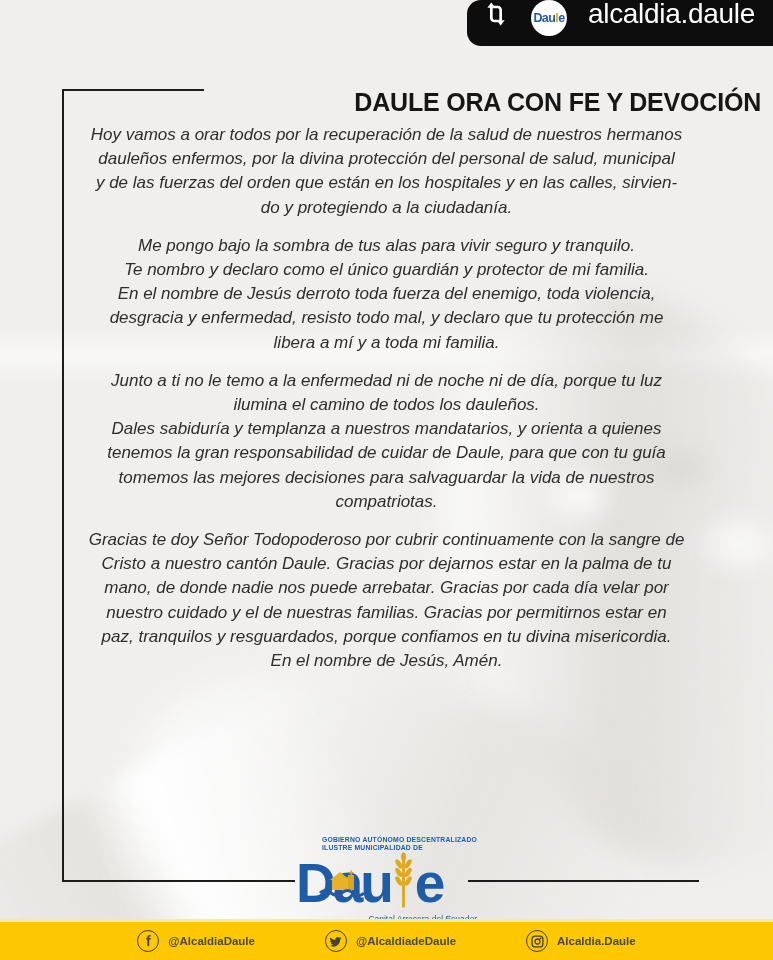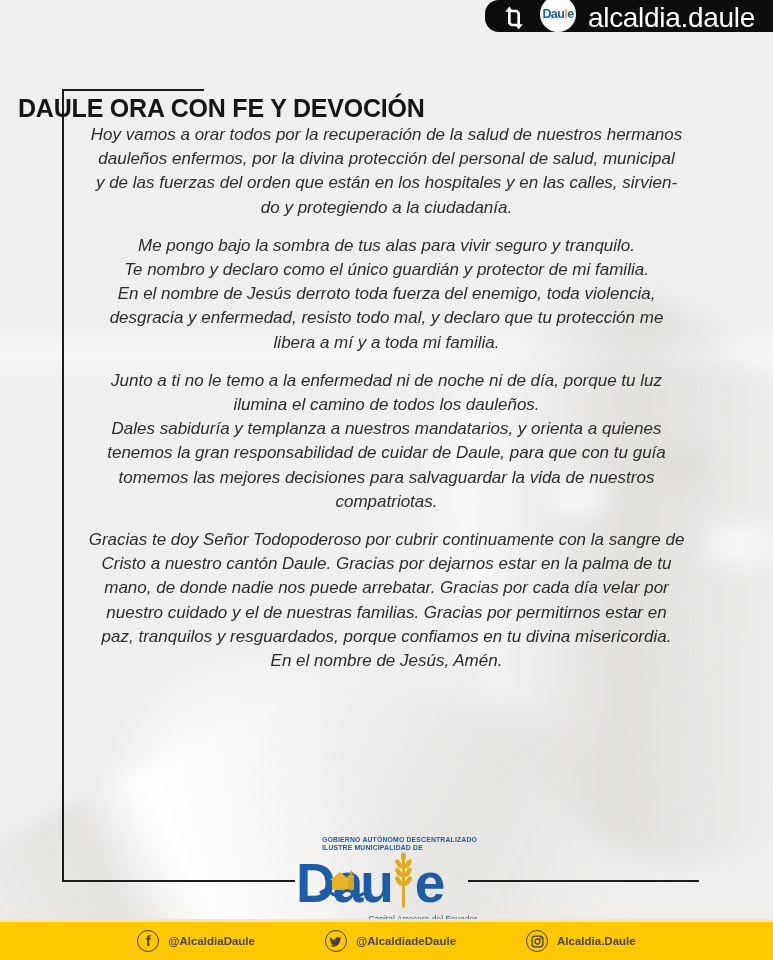--- a/index.html
+++ b/index.html
@@ -21,22 +21,22 @@
       radial-gradient(55px 42px at 62% 28%,rgba(210,207,203,.55),rgba(255,255,255,0) 70%),
       radial-gradient(70px 50px at 80% 60%,rgba(255,255,255,.85),rgba(255,255,255,0) 70%);}
   .ghost-arm{left:120px;top:690px;width:580px;height:360px;border-radius:40%;
     transform:rotate(15deg);filter:blur(16px);
     background:linear-gradient(100deg,rgba(255,255,255,.85),rgba(220,218,214,.5) 55%,rgba(240,239,237,0) 85%);}
   .ghost-stripe{left:-60px;top:770px;width:460px;height:280px;transform:rotate(-28deg);filter:blur(8px);
     background:linear-gradient(to right,rgba(255,255,255,0) 0%,rgba(222,220,216,.65) 42%,rgba(255,255,255,.9) 56%,rgba(240,239,237,0) 100%);}
 
   
   .badge{
-    position:absolute;top:0;right:0;height:32px;z-index:6;
-    display:flex;align-items:flex-end;gap:12px;
+    position:absolute;top:0;right:0;height:46px;z-index:6;
+    display:flex;align-items:flex-start;gap:21px;
     padding:0 18px 0 15px;background:#0d0d0d;border-radius:14px 0 0 14px;
   }
   .badge .repost-svg{width:28px;height:28px;display:block;}
   .badge .avatar{
     width:36px;height:36px;border-radius:50%;background:#fff;
     display:flex;align-items:center;justify-content:center;overflow:hidden;
   }
   .mini-wordmark{font-weight:700;font-size:12.5px;letter-spacing:-0.6px;color:#1e5ca6;line-height:1;}
   .mini-wordmark .gold{color:#DFA91D;}
   .badge .username{color:#fff;font-size:28px;letter-spacing:-0.3px;line-height:1;}
@@ -44,21 +44,21 @@
   
   .fline{position:absolute;background:#1d1c1b;z-index:2;}
   .fline.top{left:62px;top:89px;width:142px;height:2px;}
   .fline.left{left:62px;top:89px;width:2px;height:793px;}
   .fline.bottom-l{left:62px;top:880px;width:233px;height:2px;}
   .fline.bottom-r{left:468px;top:880px;width:231px;height:2px;}
 
   
   .title{
     position:absolute;left:0;right:0;top:76px;z-index:3;
-    text-align:left;font-size:25px;font-weight:700;color:#161616;letter-spacing:-0.2px;margin:18px;
+    text-align:right;font-size:25px;font-weight:700;color:#161616;letter-spacing:-0.2px;margin:12px;
   }
   .prayer{
     position:absolute;left:62px;right:62px;top:123px;z-index:3;
     text-align:center;color:#2e2d2b;font-size:17px;line-height:24.2px;
   }
   .prayer p{margin:0 0 14px 0;white-space:pre-line;font-style:italic;}
 
   
   .logo-block{position:absolute;left:0;right:0;top:836px;z-index:4;display:flex;justify-content:center;}
   .logo-inner{position:relative;display:flex;flex-direction:column;align-items:flex-start;}

